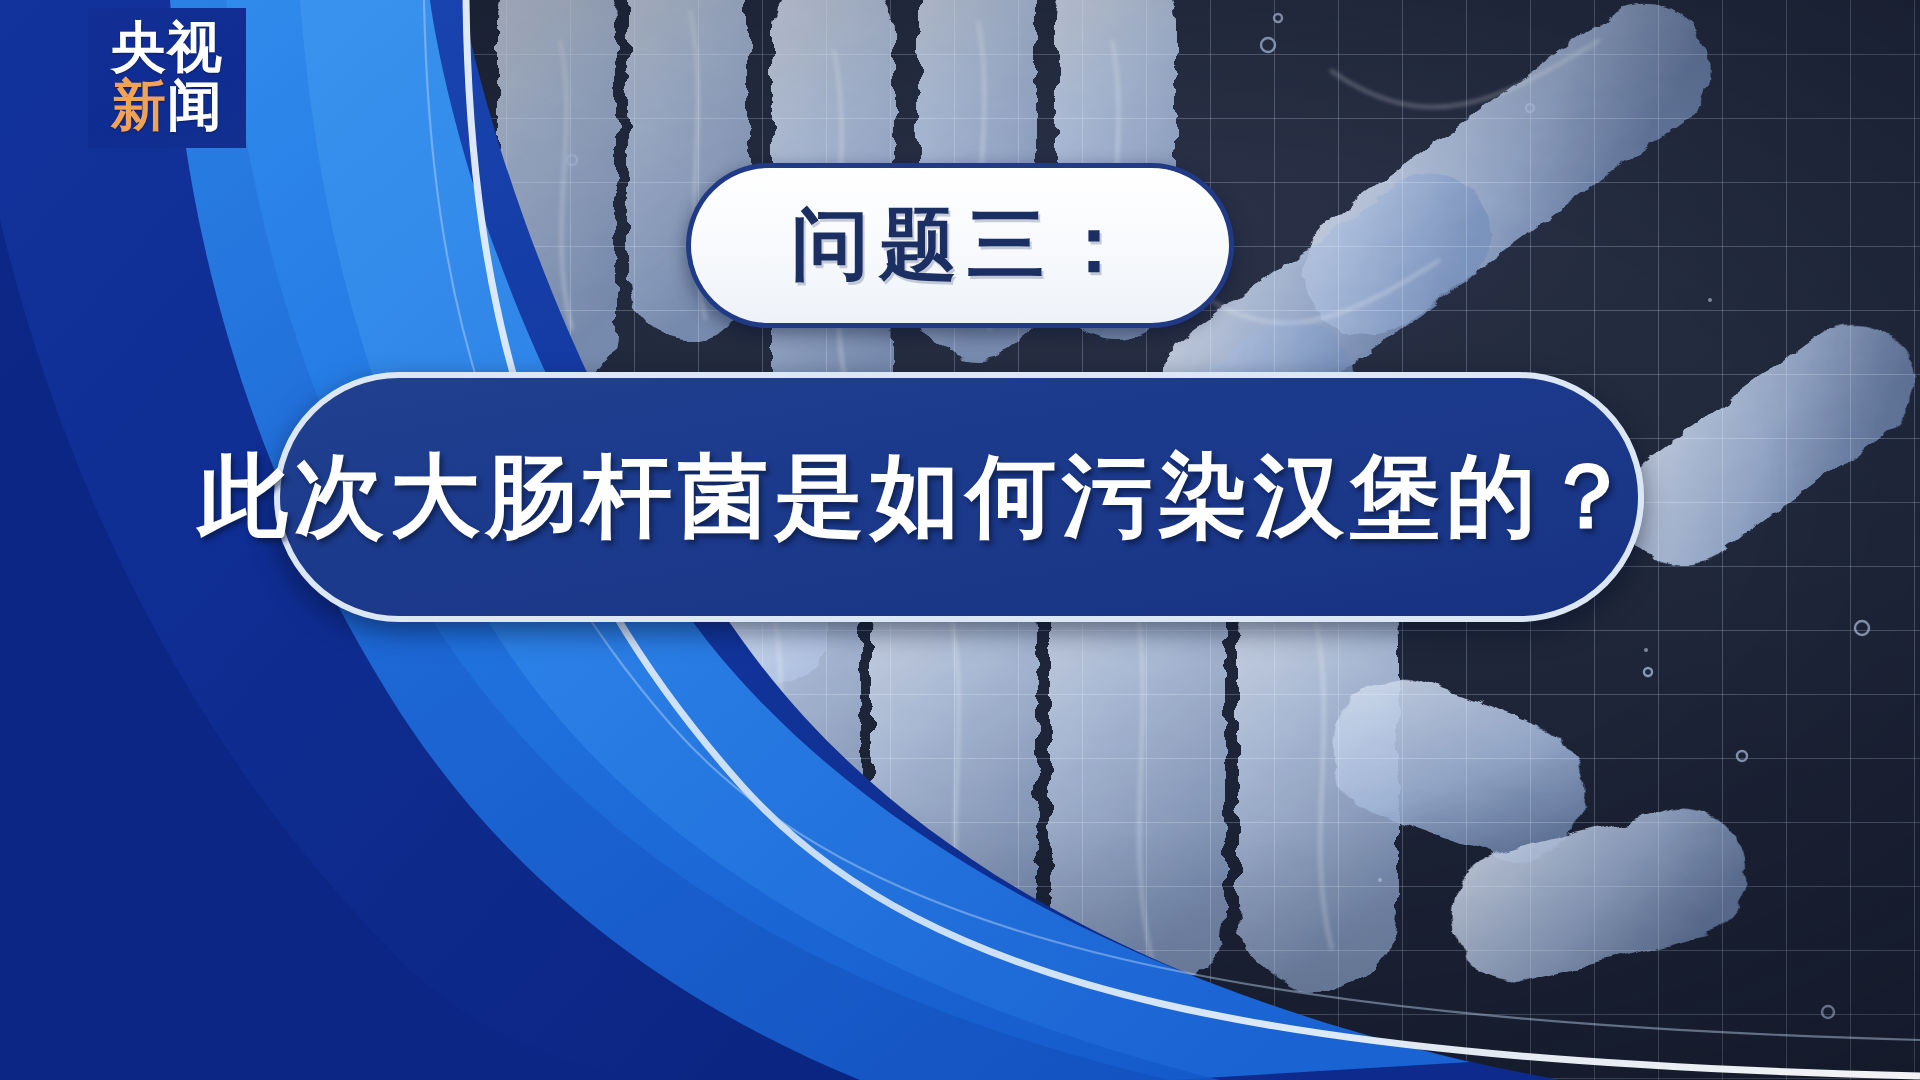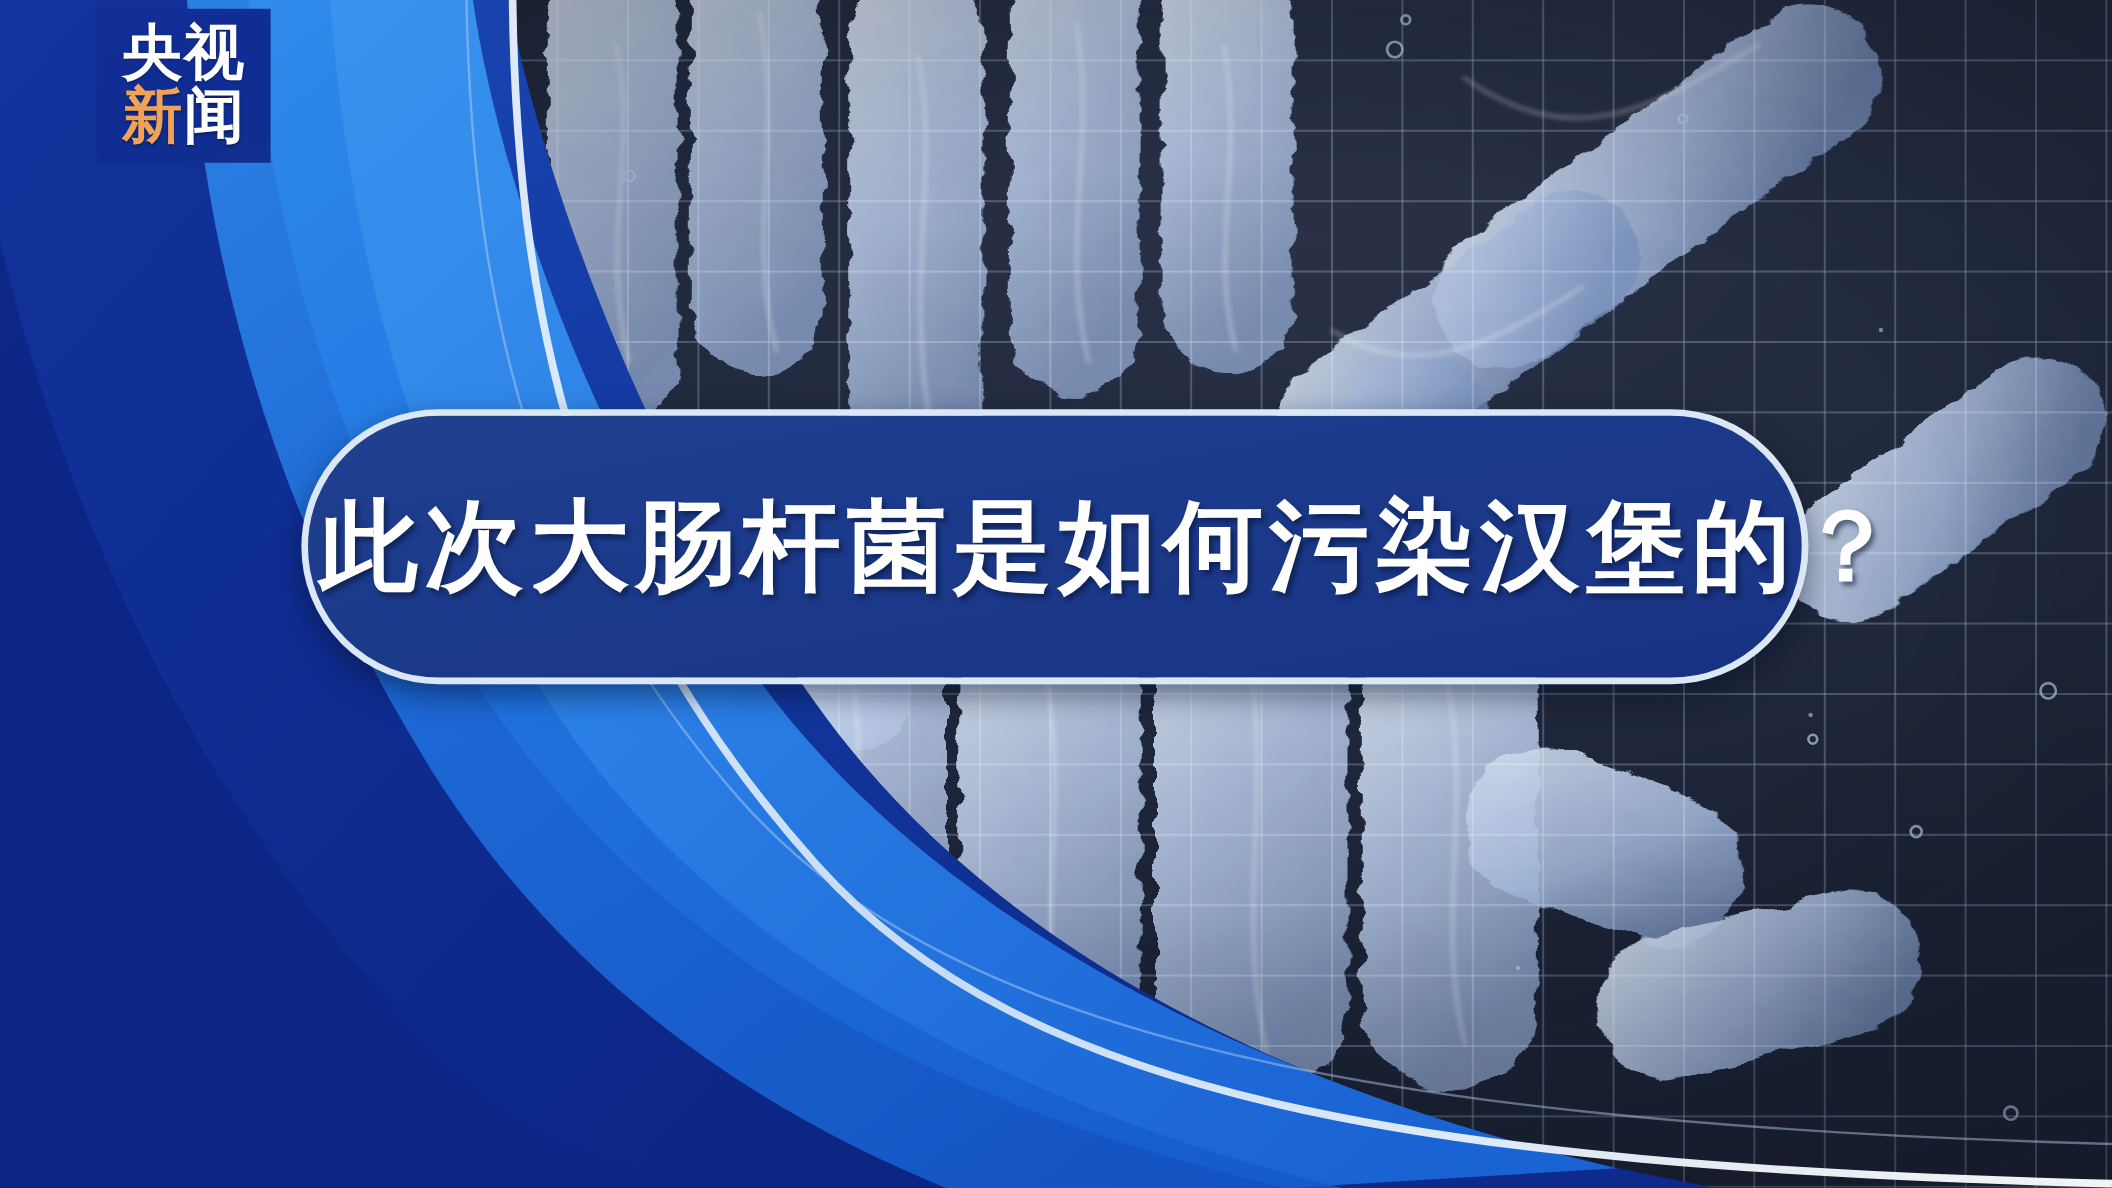--- a/index.html
+++ b/index.html
@@ -99,21 +99,21 @@
 
   
   .pill-navy{
     position:absolute;
     left:274px; top:372px;
     width:1370px; height:250px;
     border-radius:130px;
     background:linear-gradient(170deg,#21408f 0%,#1c3a8b 40%,#1a3687 75%,#173180 100%);
     border:6px solid #dbe7f4;
     box-shadow:0 10px 26px rgba(4,14,42,.5);
-    display:flex; align-items:center; justify-content:flex-start;
+    display:flex; align-items:center; justify-content:flex-end;
     z-index:16;
   }
   .pill-navy-text{
     font-family:"DejaVu Serif","Liberation Serif",serif;
     font-weight:bold;
     font-size:90px;
     letter-spacing:6px;
     color:#ffffff;
     white-space:nowrap;
     padding-left:10px;
@@ -294,18 +294,21 @@
     <div class="logo-line">
       <span class="logo-ch">央</span>
       <span class="logo-ch">视</span>
     </div>
     <div class="logo-line second">
       <span class="logo-ch accent">新</span>
       <span class="logo-ch">闻</span>
     </div>
   </div>
 
+  <div class="pill-white">
+    <span class="pill-white-text">问题三：</span>
+  </div>
 
   <div class="pill-navy">
     <span class="pill-navy-text">此次大肠杆菌是如何污染汉堡的？</span>
   </div>
 
 </div>
 
 </body></html>

